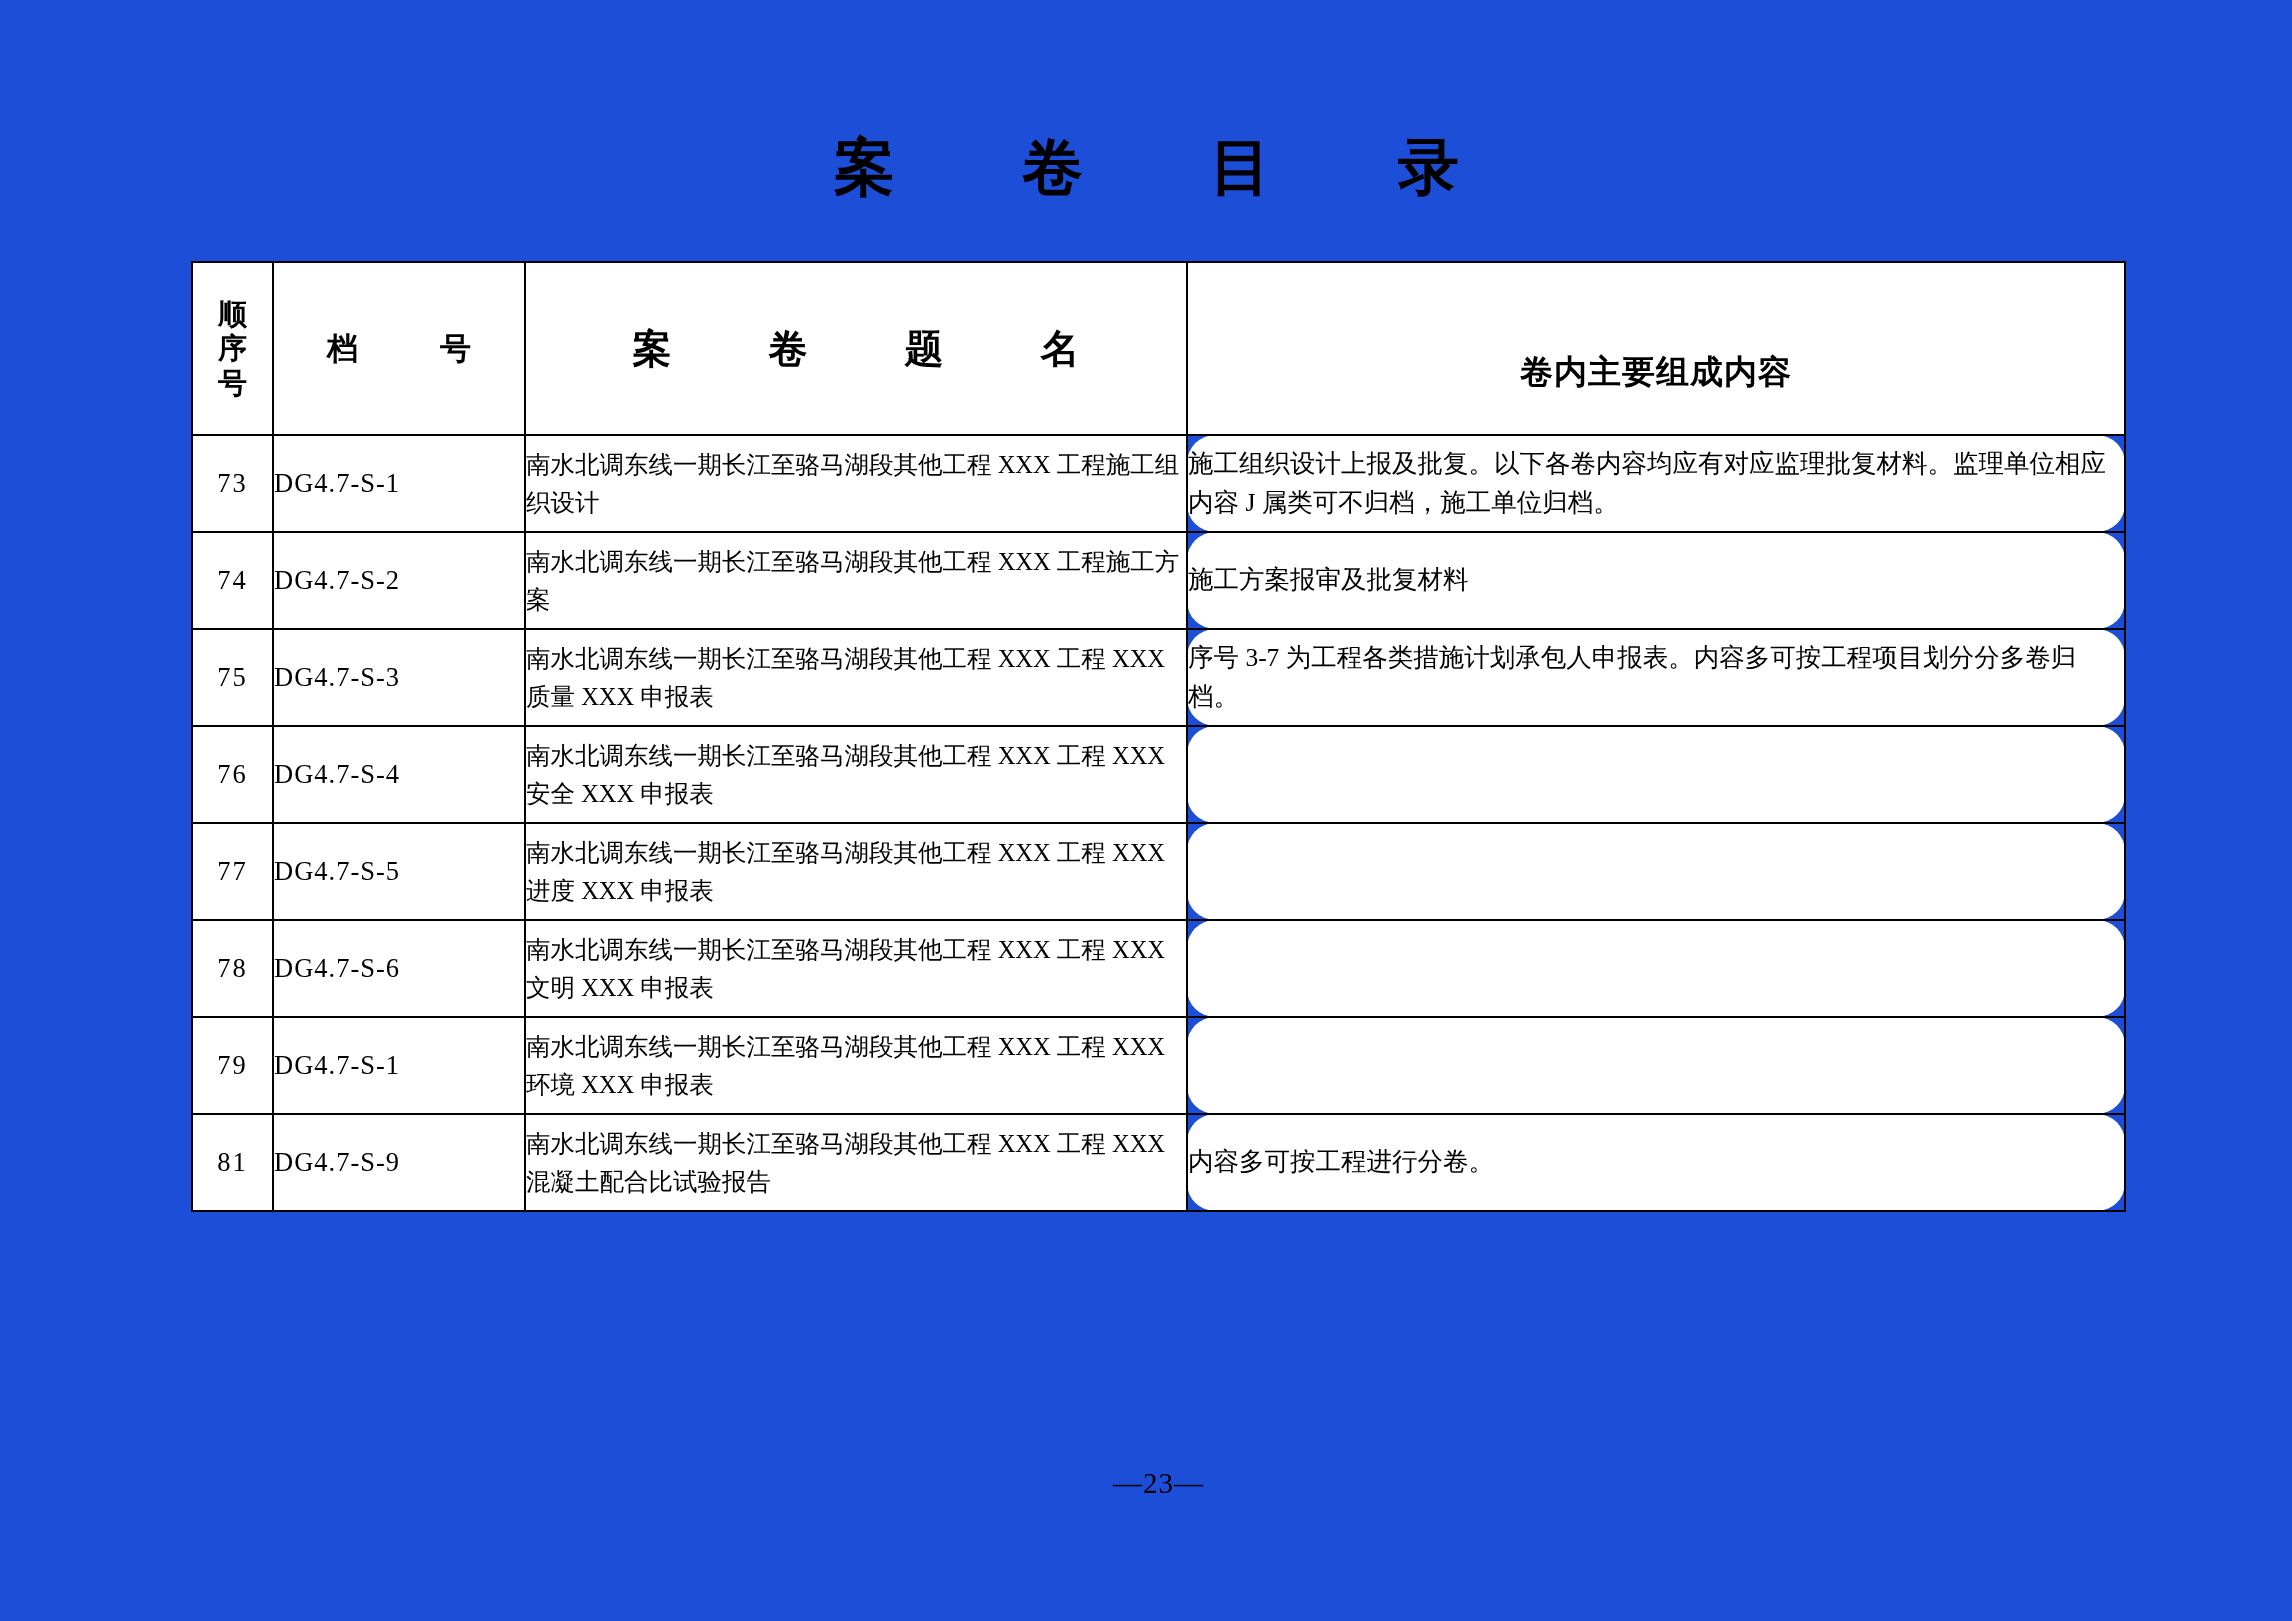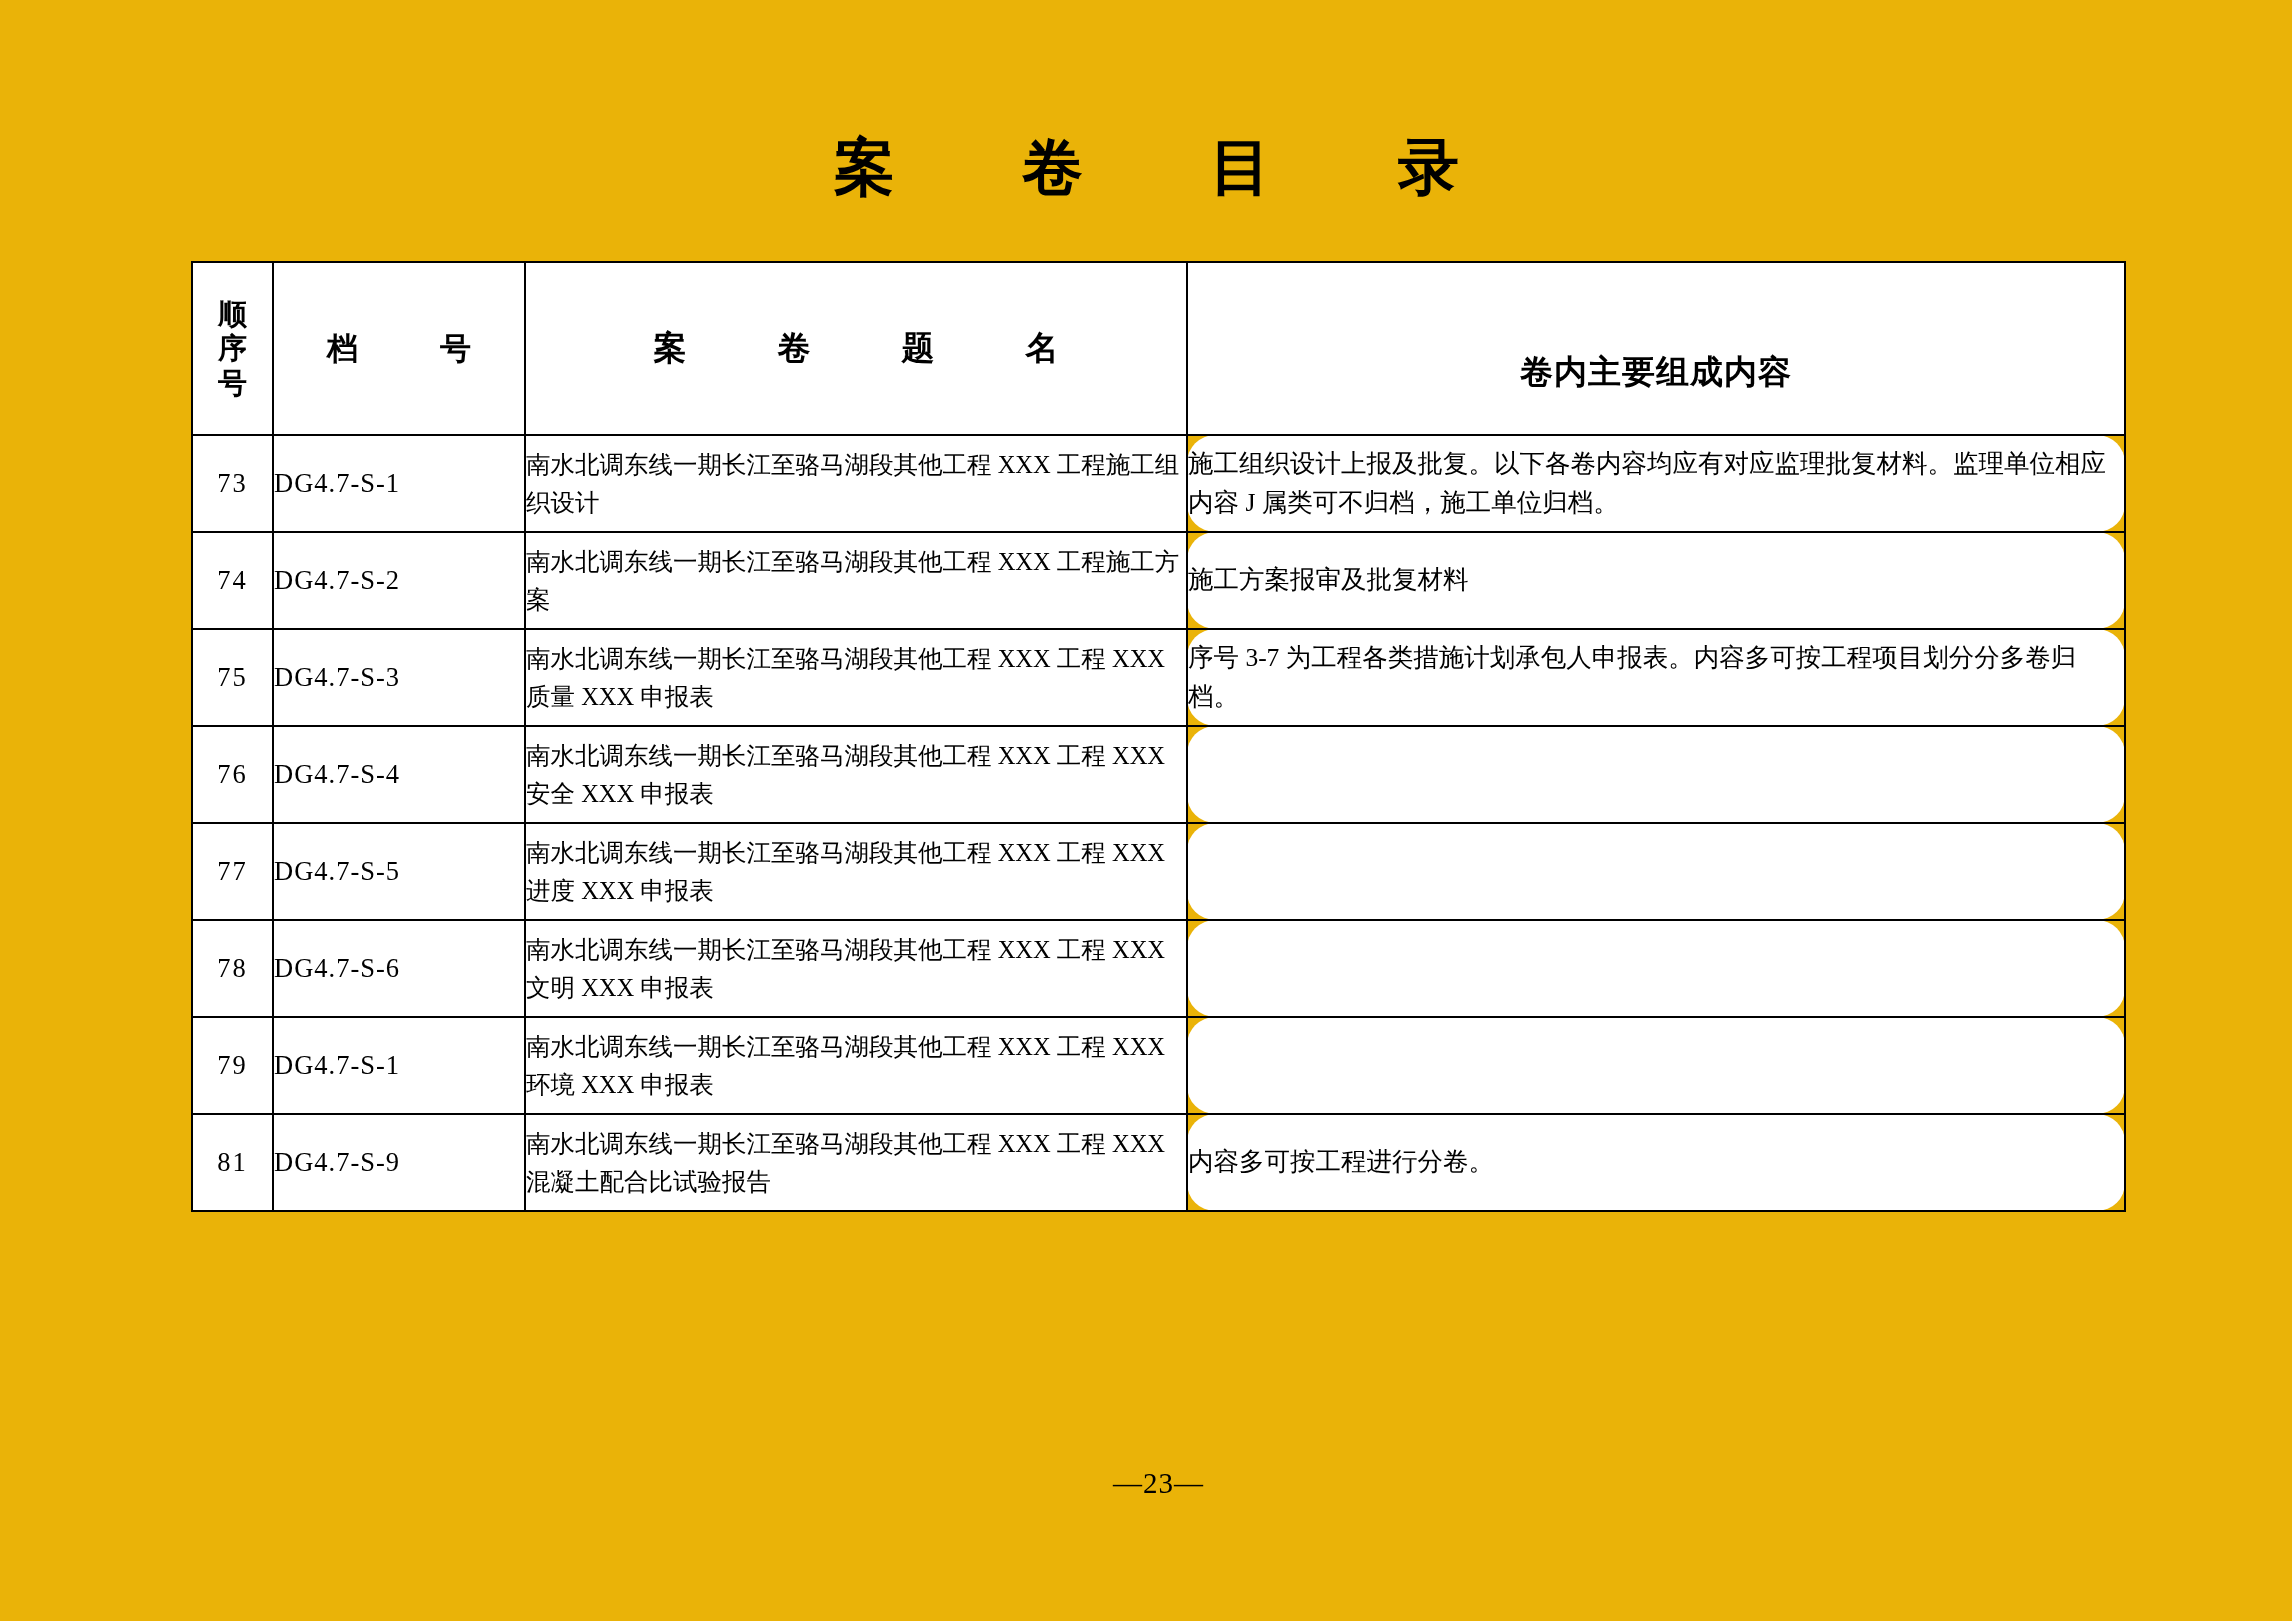--- a/index.html
+++ b/index.html
@@ -6,21 +6,21 @@
   html, body {
     margin: 0;
     padding: 0;
     background: #ffffff;
   }
 
   .page {
     position: relative;
     width: 2293px;
     height: 1621px;
-    background: #eab308;
+    background: #1d4ed8;
     box-sizing: border-box;
     font-family: "Liberation Serif", "DejaVu Serif", serif;
     overflow: hidden;
   }
 
   
   .doc-title {
     position: absolute;
     top: 137px;
     left: 0;
@@ -82,21 +82,21 @@
   .hdr-code-inner {
     font-size: 31px;
     letter-spacing: 25.5px;
     text-indent: 25.5px;
     text-align: center;
     font-weight: bold;
     white-space: pre;
   }
 
   .hdr-title-inner {
-    font-size: 33px;
+    font-size: 39px;
     letter-spacing: 29px;
     text-indent: 29px;
     text-align: center;
     font-weight: bold;
     white-space: pre;
   }
 
   .hdr-desc-inner {
     font-size: 33px;
     letter-spacing: 1px;

